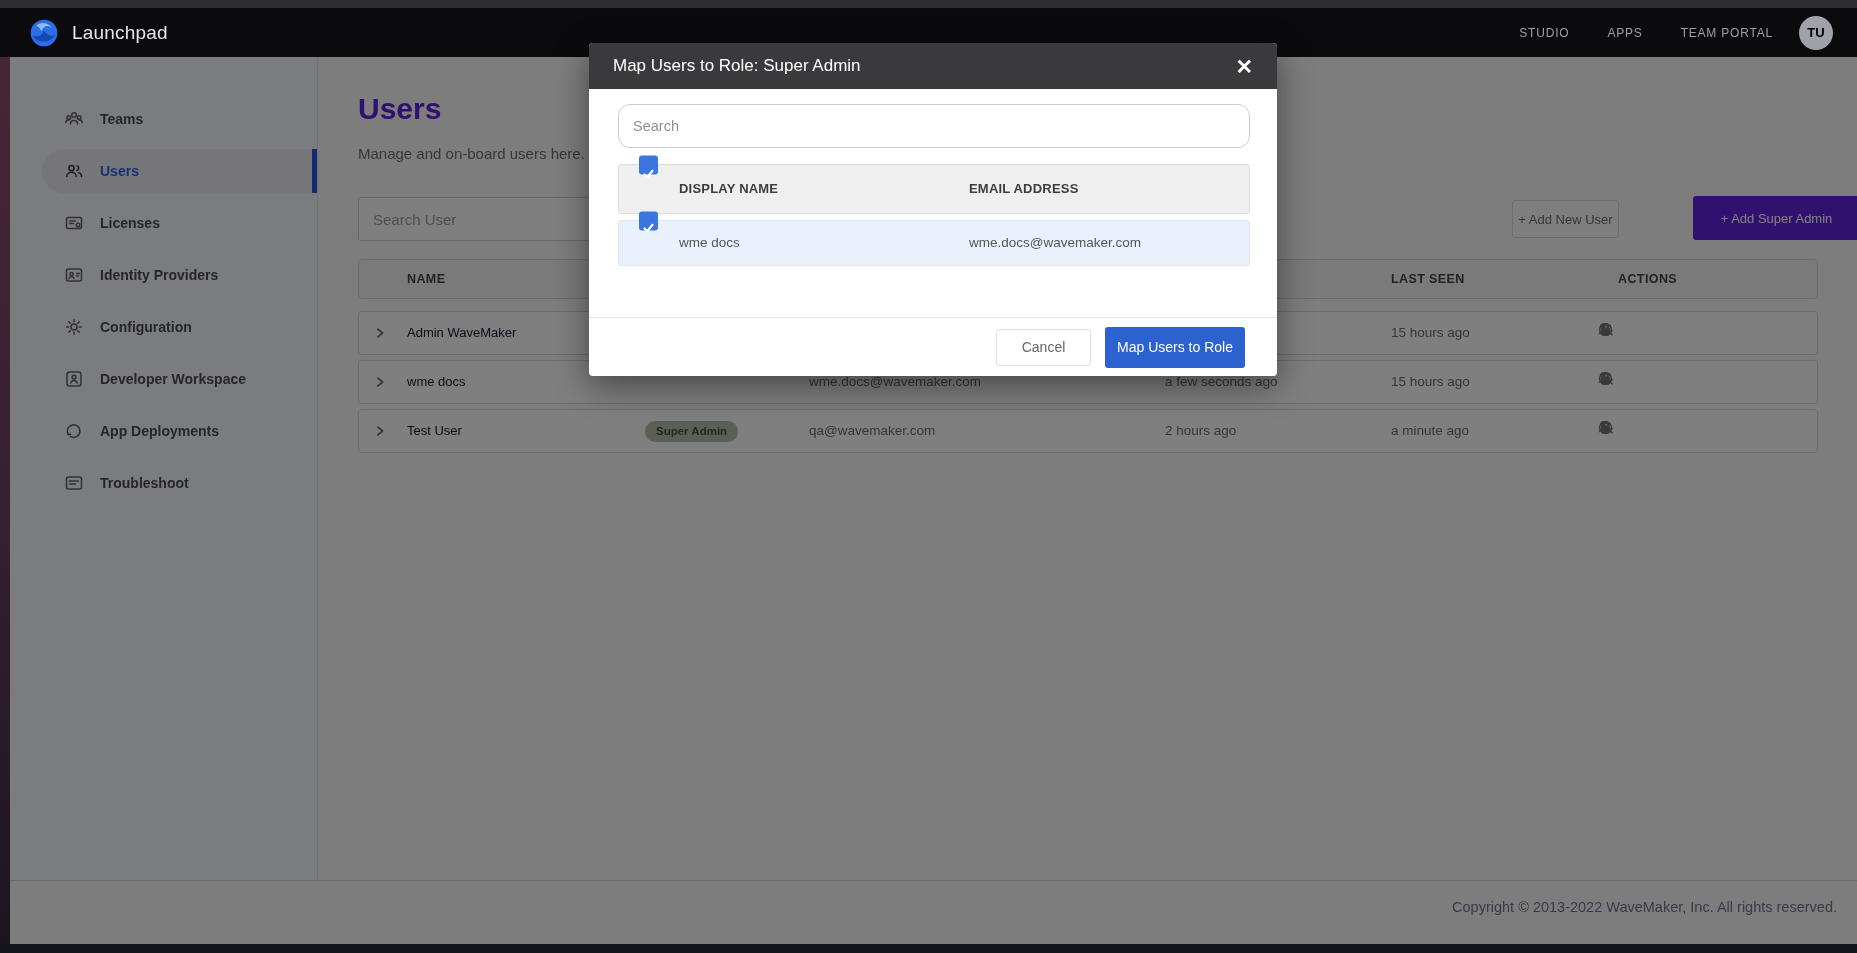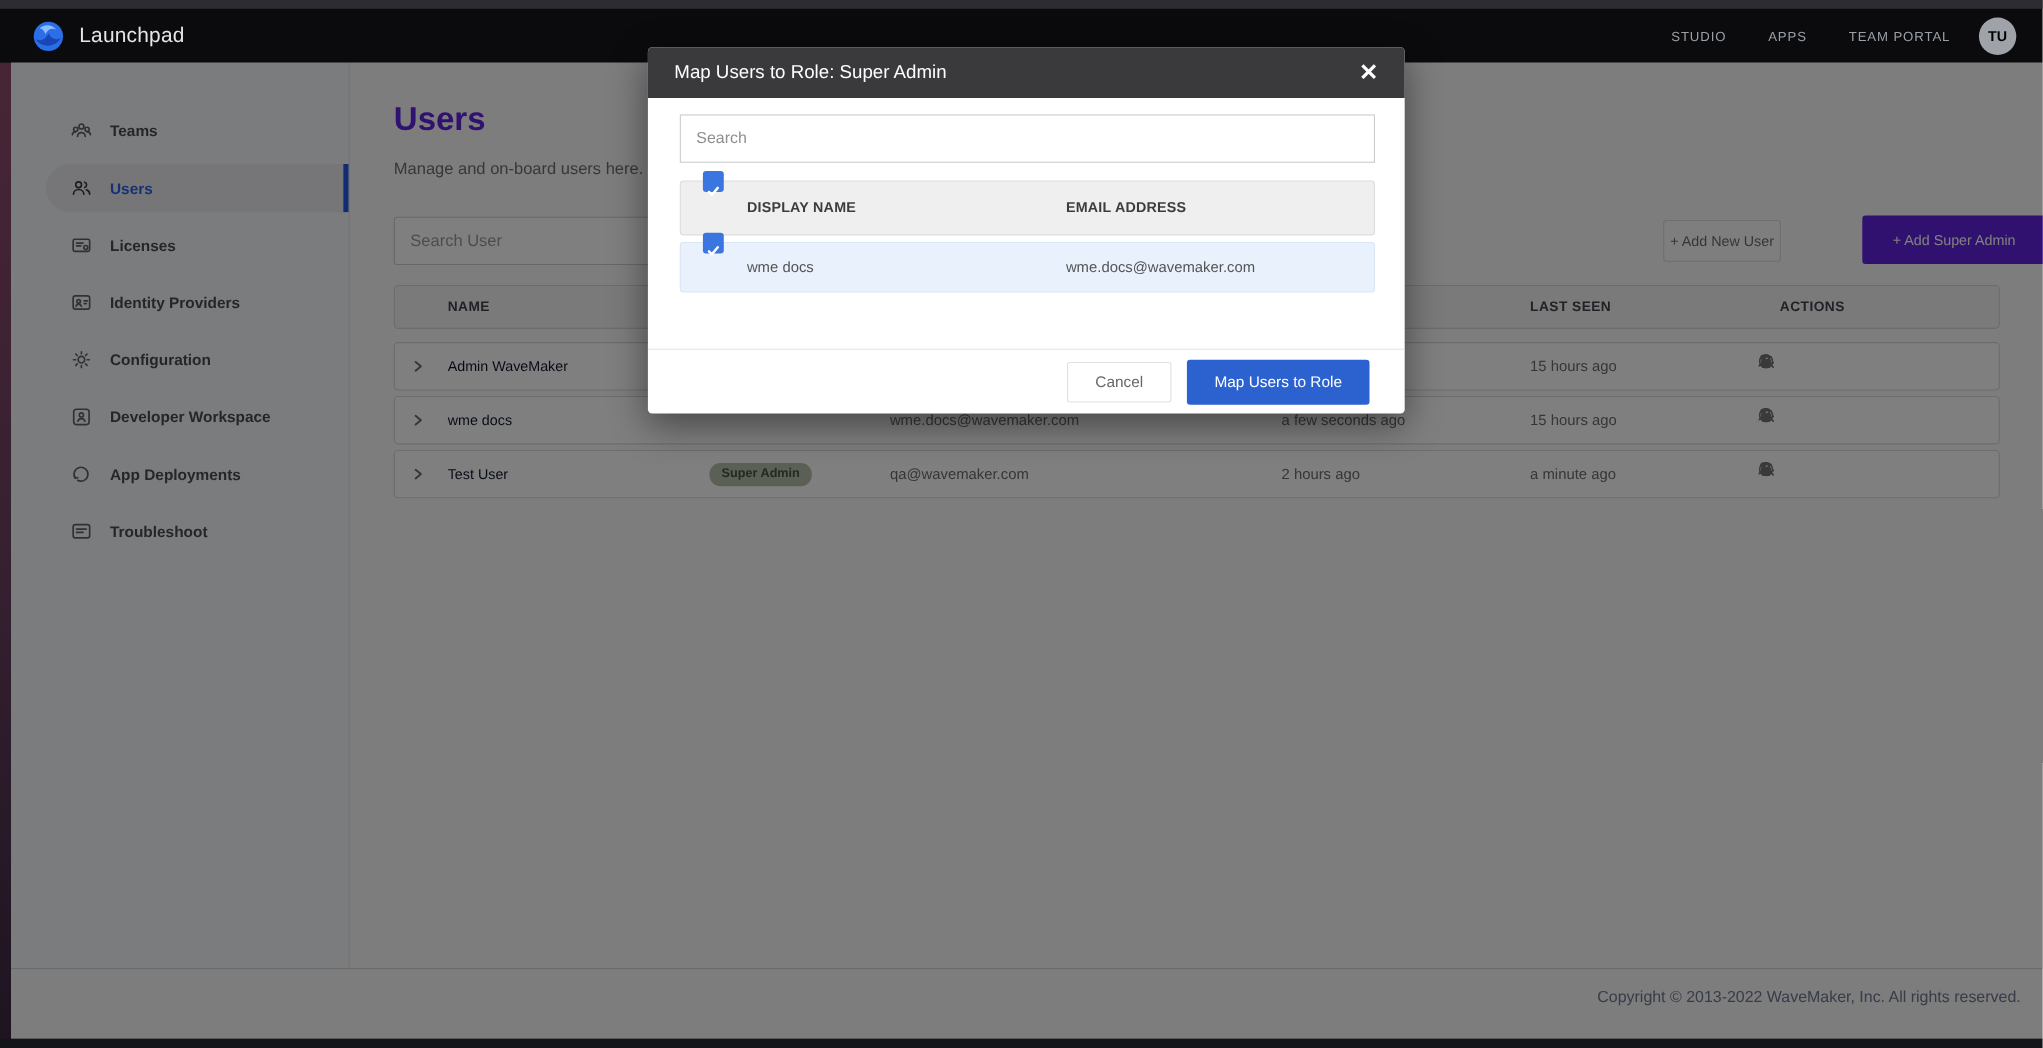--- a/index.html
+++ b/index.html
@@ -84,39 +84,39 @@
   
   .backdrop { position:absolute; left:10px; top:57px; right:0; bottom:9px;
     background:rgba(0,0,0,.5); z-index:40; }
   .modal { position:absolute; left:589px; top:43px; width:688px; height:333px; background:#fff;
     border-radius:4px; box-shadow:0 10px 34px rgba(0,0,0,.45); z-index:50; }
   .modal-header { height:46px; background:#3a3a3c; border-radius:4px 4px 0 0; display:flex;
     align-items:center; padding:0 24px; }
   .modal-title { color:#fff; font-size:17px; }
   .modal-close { margin-left:auto; color:#fff; font-size:21px; font-weight:bold; cursor:pointer; line-height:1; }
   .modal-search { position:absolute; left:29px; top:61px; width:632px; height:44px;
-    border:1px solid #ccc; border-radius:0; padding:0 14px; font-size:14.5px; color:#444;
+    border:1px solid #ccc; border-radius:12px; padding:0 14px; font-size:14.5px; color:#444;
     font-family:"Liberation Sans", sans-serif; }
   .modal-search::placeholder { color:#8f8f8f; }
   .m-thead, .m-row { position:absolute; left:29px; width:632px; border-radius:3px; }
   .m-thead { top:121px; height:50px; background:#efefef; border:1px solid #ddd; }
   .m-row { top:177px; height:46px; background:#e8f1fc; border:1px solid #d9e6f5; }
   .m-thead span, .m-row span { position:absolute; white-space:nowrap; }
   .m-col-name { left:60px; } .m-col-email { left:350px; }
   .m-thead span { top:0; line-height:48px; font-size:13px; font-weight:bold; color:#3d3d3d; letter-spacing:.2px; }
   .m-row span { top:0; line-height:44px; font-size:13.5px; color:#555; }
   .checkbox { position:absolute; left:20px; top:50%; transform:translateY(-50%); width:19px; height:19px;
     background:#3b76e0; border-radius:3px; cursor:pointer; }
   .checkbox svg { width:13px; height:13px; margin:3px; fill:none; stroke:#fff; stroke-width:2.2;
     stroke-linecap:round; stroke-linejoin:round; }
   .modal-footer { position:absolute; left:0; right:0; bottom:0; height:59px; border-top:1px solid #e4e4e4;
     display:flex; align-items:center; justify-content:flex-end; gap:14px; padding-right:32px; }
   .btn-cancel { width:95px; height:37px; background:#fff; border:1px solid #e0e0e0; border-radius:3px;
     font-size:14px; color:#666; font-family:"Liberation Sans", sans-serif; cursor:pointer; }
-  .btn-submit { width:166px; height:41px; background:#2b62cf; border:none; border-radius:3px;
+  .btn-submit { width:140px; height:41px; background:#2b62cf; border:none; border-radius:3px;
     font-size:14px; color:#fff; font-family:"Liberation Sans", sans-serif; cursor:pointer; }
 </style>
 </head>
 <body>
 
 <div class="top-strip"></div>
 <div class="left-strip"></div>
 <div class="bottom-strip"></div>
 
 <header class="app-header">

